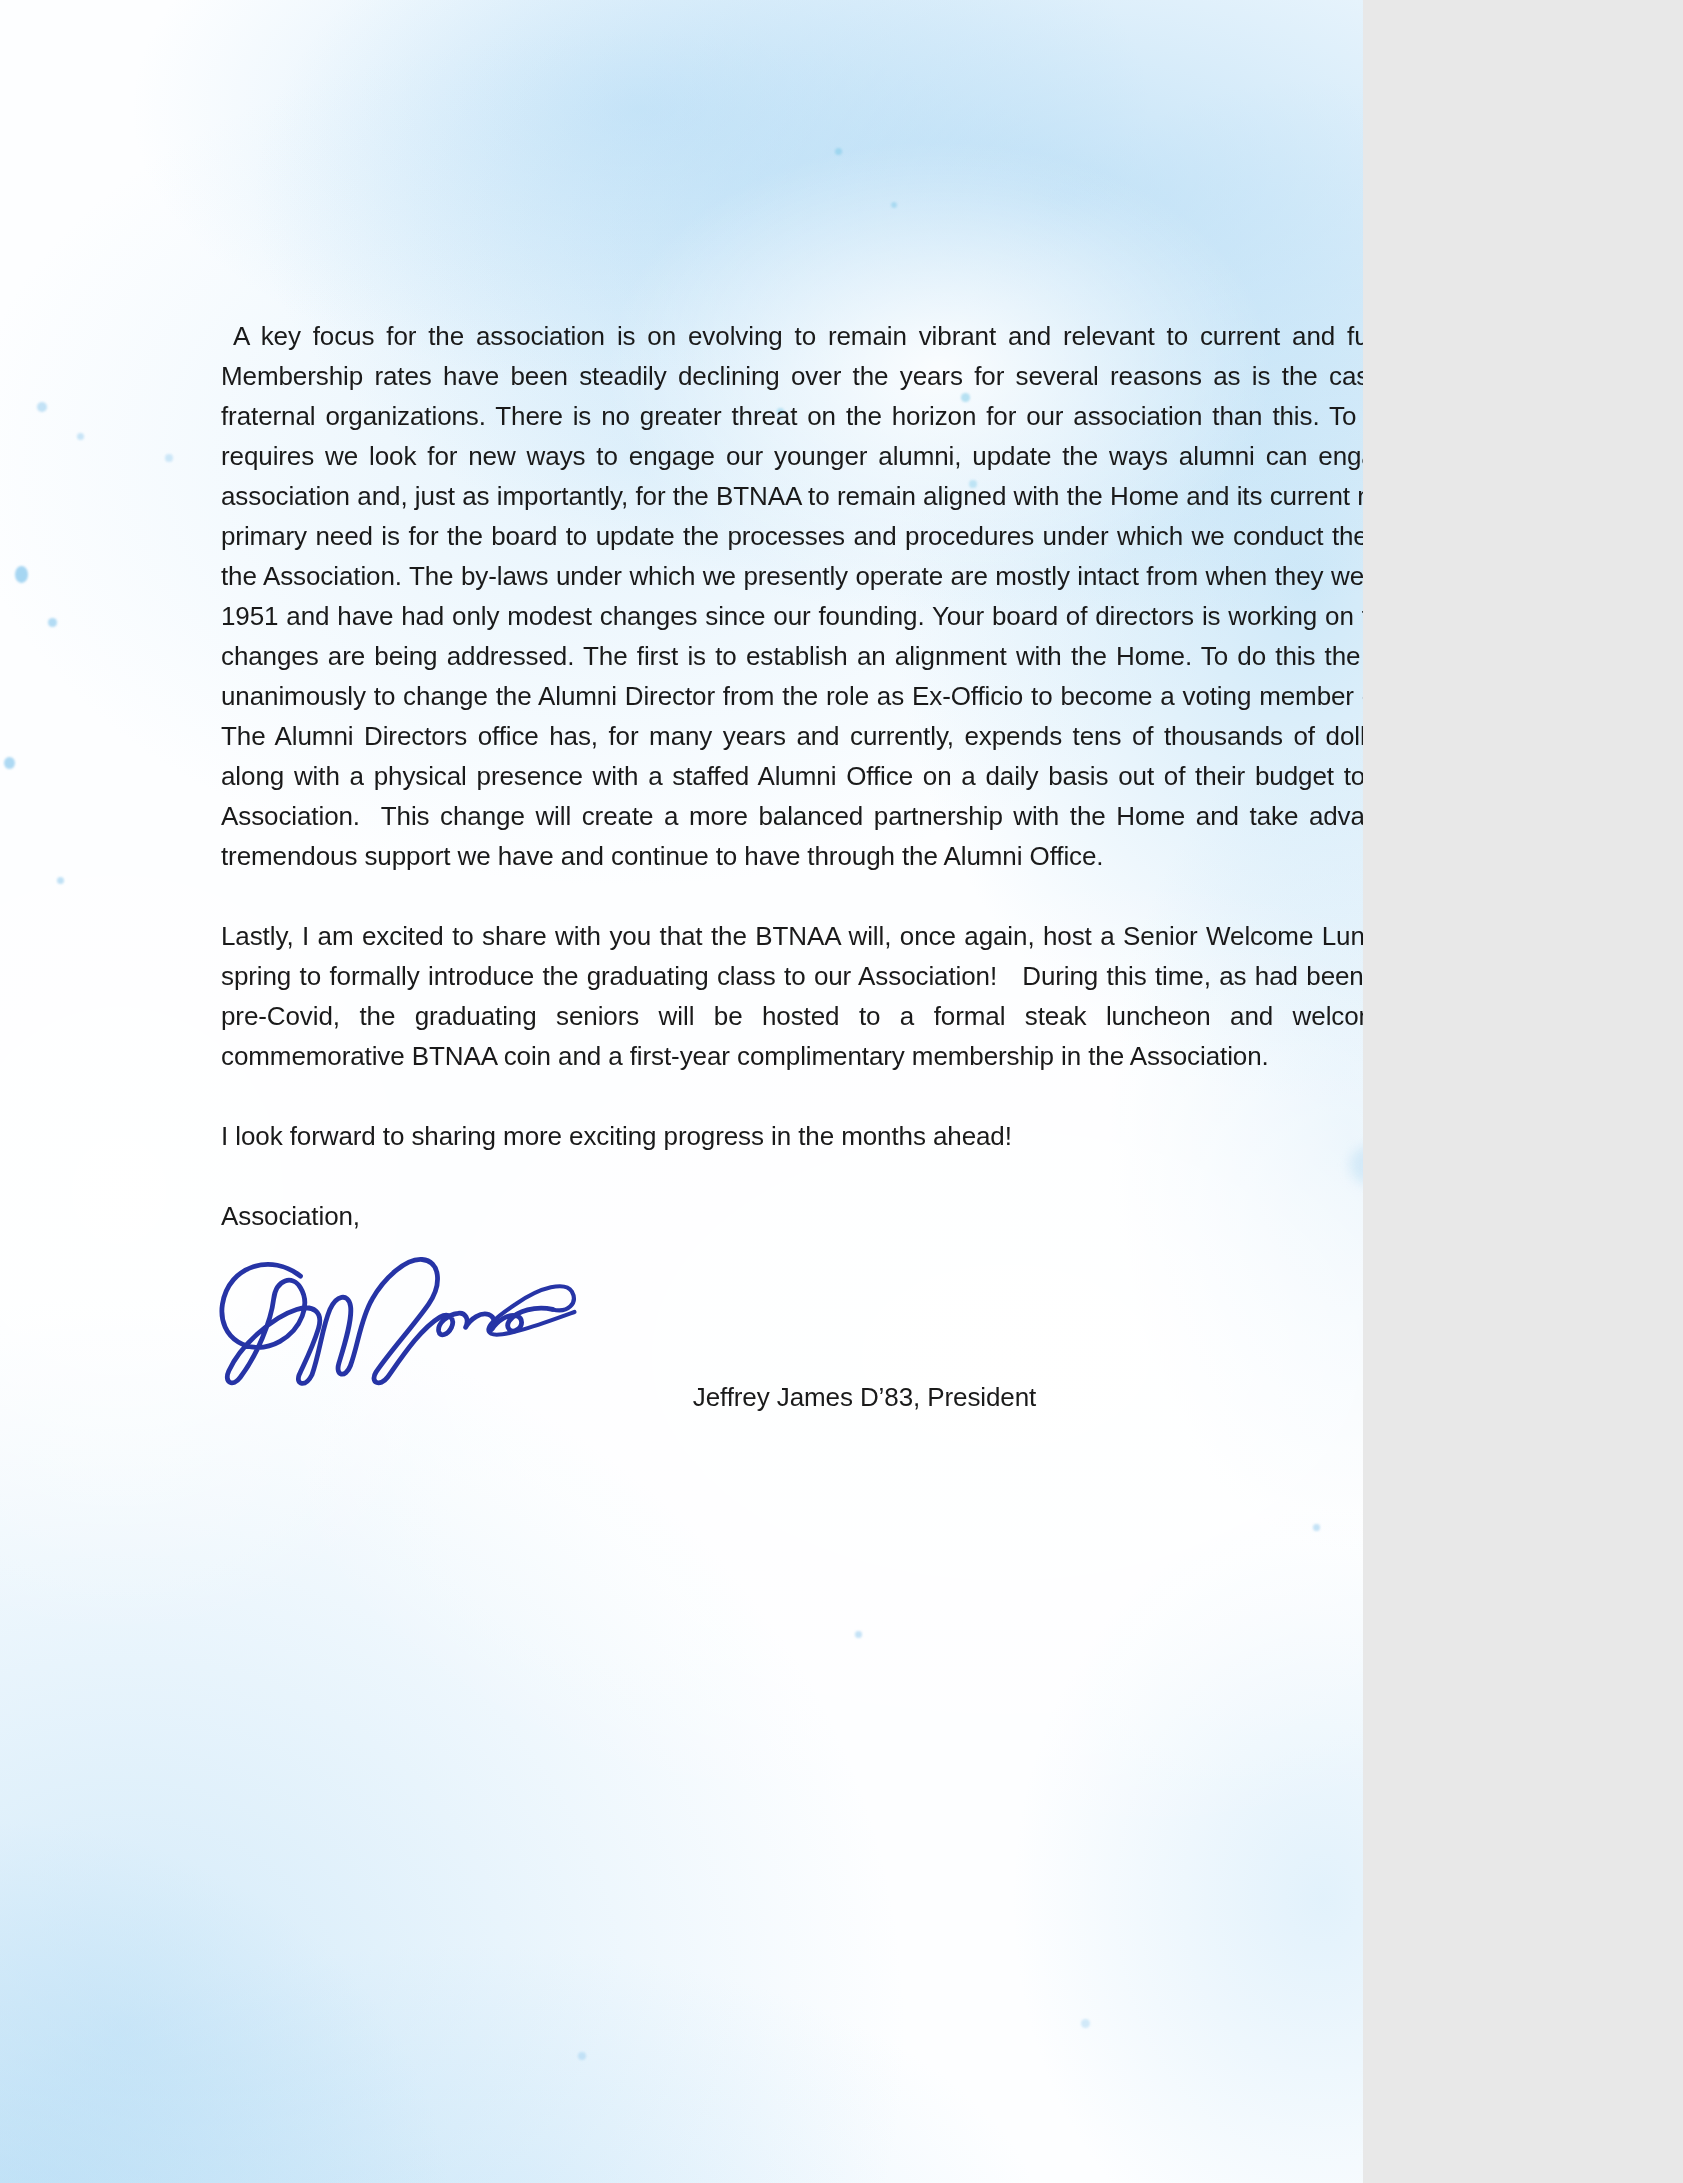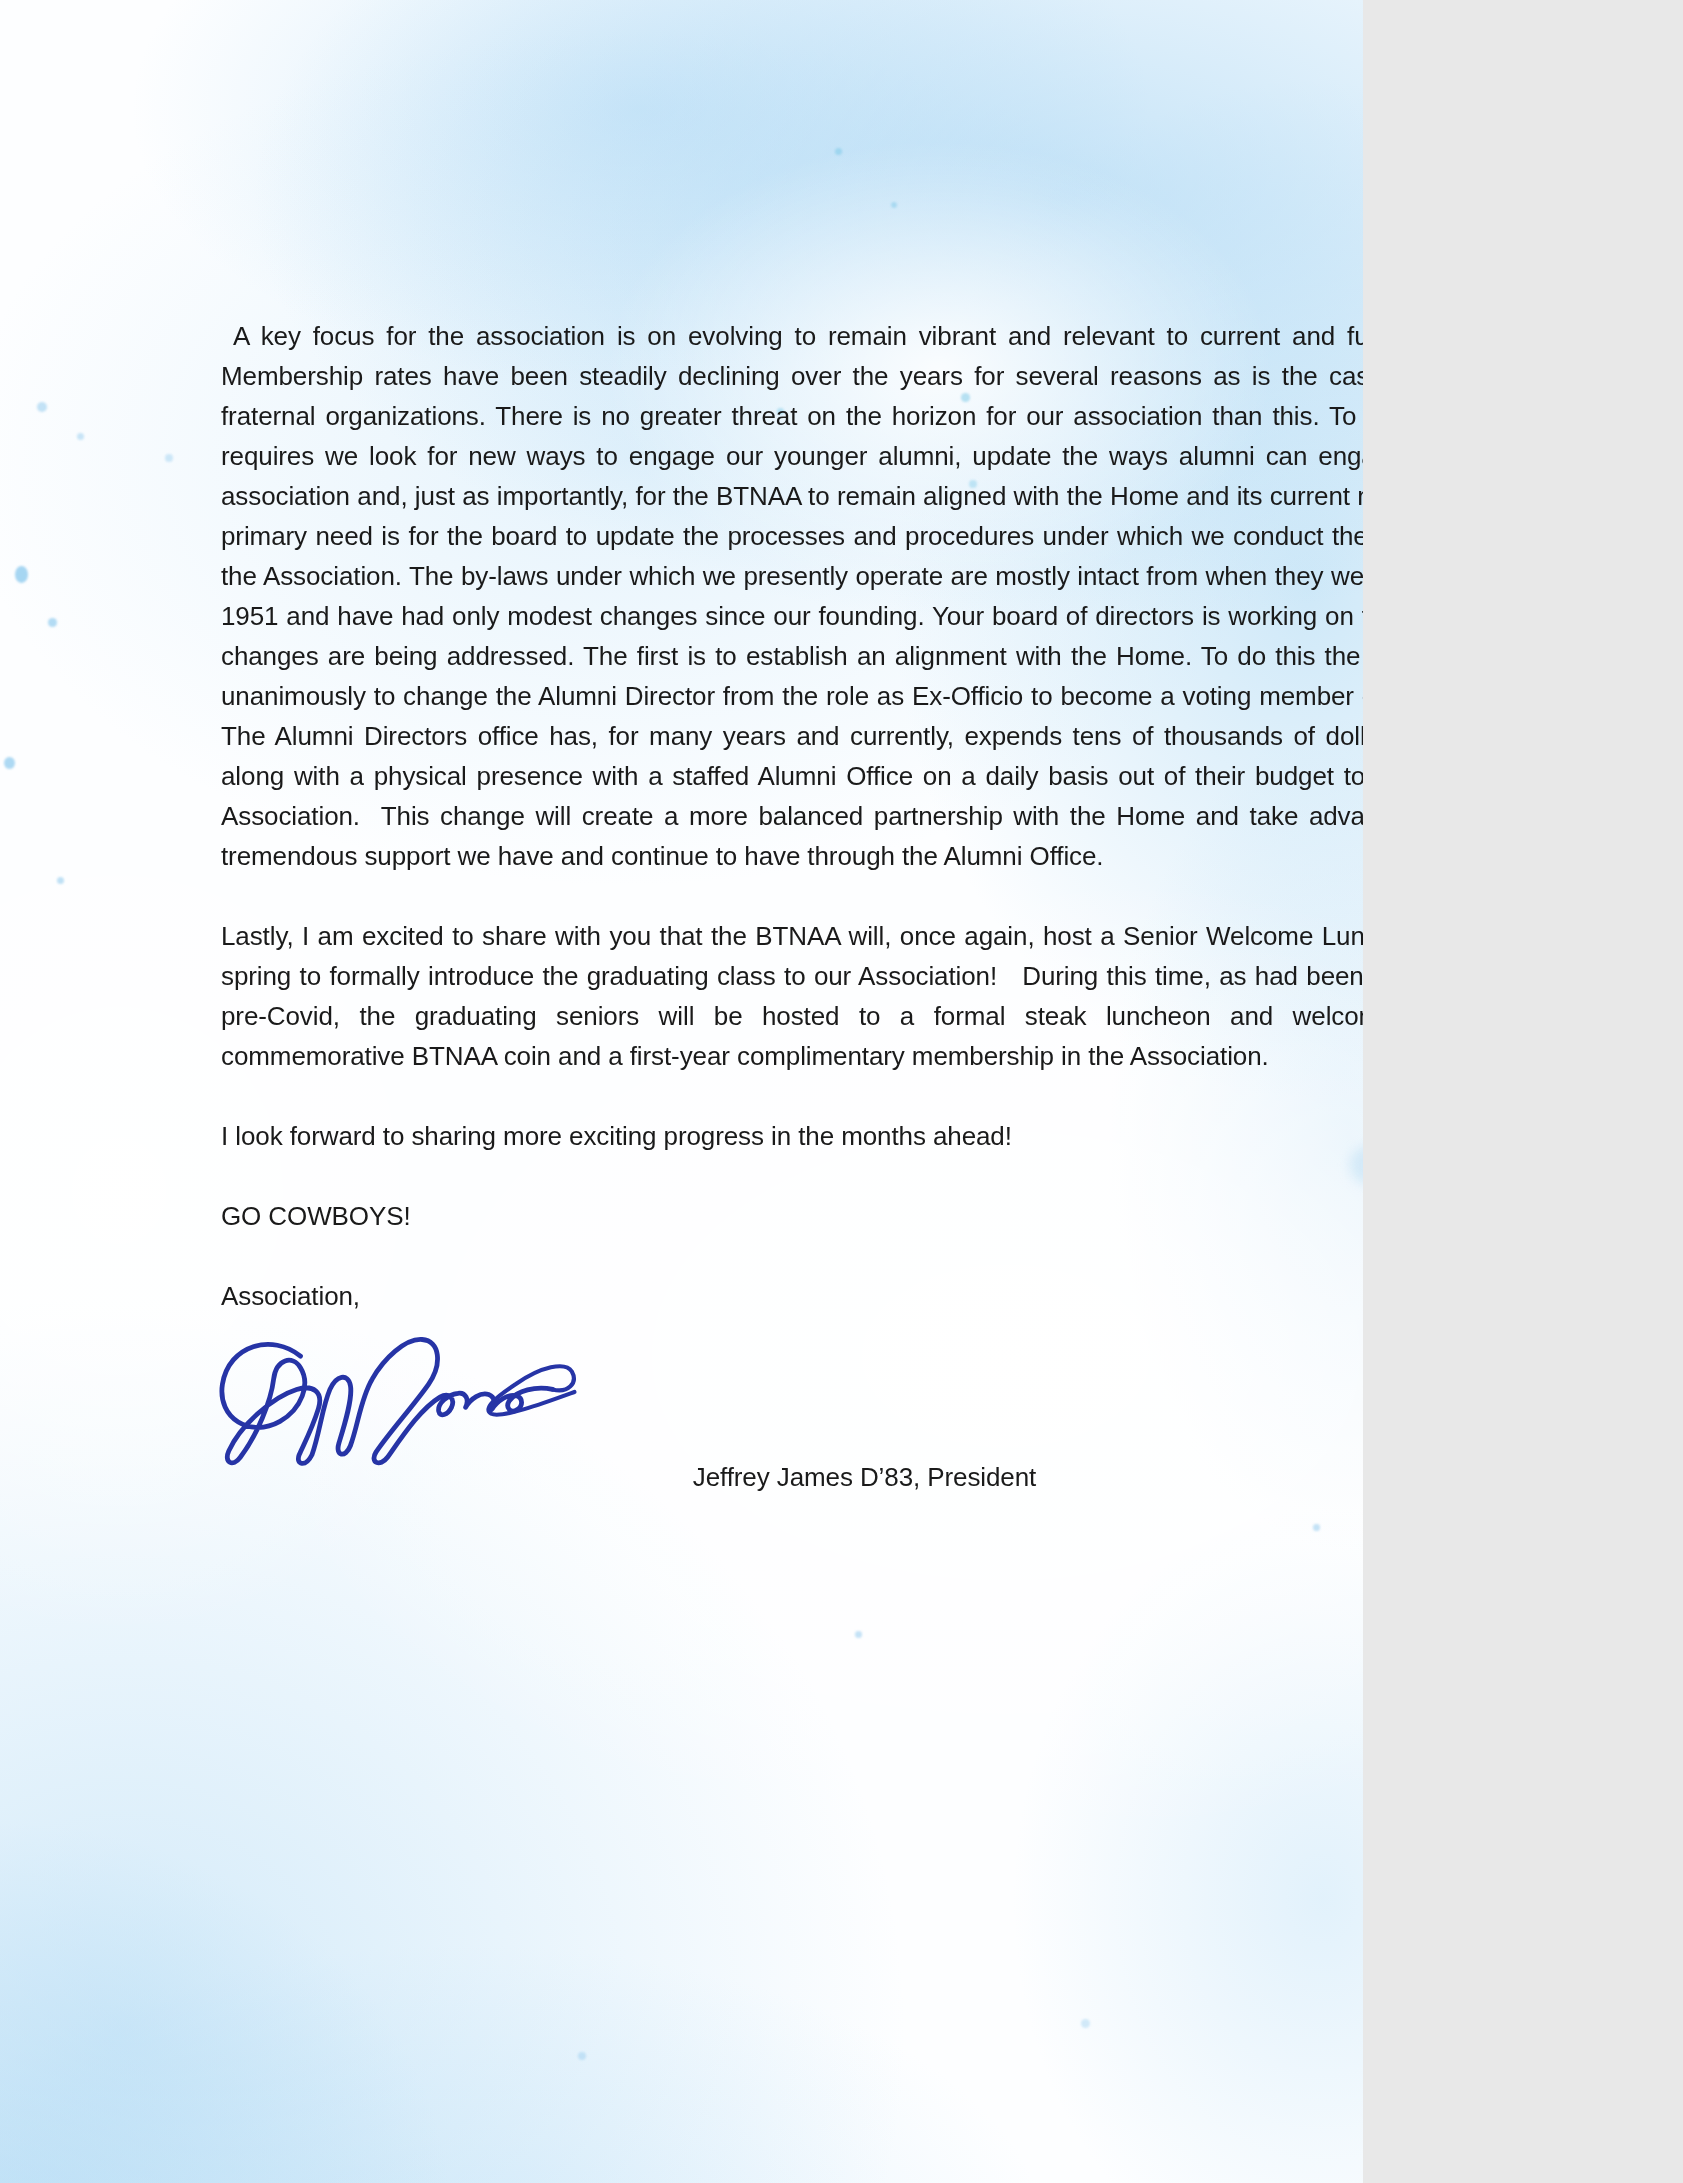--- a/index.html
+++ b/index.html
@@ -94,21 +94,20 @@
   <div class="speck" style="left:1081px;top:2019px;width:9.3px;height:9.3px;background:rgba(150,205,240,0.4);"></div>
   <div class="speck" style="left:578px;top:2052px;width:8px;height:8px;background:rgba(150,205,240,0.45);"></div>
   <div class="blob" style="left:1350px;top:1145px;width:46px;height:40px;background:rgba(160,210,242,0.35);"></div>
   <div class="blob" style="left:1403px;top:1247px;width:33px;height:29px;background:rgba(160,210,242,0.3);"></div>
   <div class="blob" style="left:1376px;top:1343px;width:24px;height:21px;background:rgba(160,210,242,0.28);"></div>
 
   <div class="letter" style="color: rgb(26, 26, 26);">
     <p> A key focus for the association is on evolving to remain vibrant and relevant to current and future alumni. Membership rates have been steadily declining over the years for several reasons as is the case with most fraternal organizations. There is no greater threat on the horizon for our association than this. To address this requires we look for new ways to engage our younger alumni, update the ways alumni can engage with the association and, just as importantly, for the BTNAA to remain aligned with the Home and its current mission. One primary need is for the board to update the processes and procedures under which we conduct the business of the Association. The by-laws under which we presently operate are mostly intact from when they were created in 1951 and have had only modest changes since our founding. Your board of directors is working on this now and changes are being addressed. The first is to establish an alignment with the Home. To do this the board voted unanimously to change the Alumni Director from the role as Ex-Officio to become a voting member of the board.  The Alumni Directors office has, for many years and currently, expends tens of thousands of dollars annually along with a physical presence with a staffed Alumni Office on a daily basis out of their budget to support our Association.  This change will create a more balanced partnership with the Home and take advantage of the tremendous support we have and continue to have through the Alumni Office.</p>
     <p>Lastly, I am excited to share with you that the BTNAA will, once again, host a Senior Welcome Luncheon in the spring to formally introduce the graduating class to our Association!   During this time, as had been our practice pre-Covid, the graduating seniors will be hosted to a formal steak luncheon and welcomed with a commemorative BTNAA coin and a first-year complimentary membership in the Association.</p>
     <p class="short">I look forward to sharing more exciting progress in the months ahead!</p>
-    <p class="short">GO COWBOYS!</p>
     <p class="short">Association,</p>
 
     <div class="sig-block">
       <svg class="sig-svg" viewBox="0 0 600 232" aria-label="Jeff James">
         <path fill="none" stroke="#2634a6" stroke-width="7.5" stroke-linecap="round" stroke-linejoin="round" d="M 132 42
                  C 88 6, 20 24, 10 86
                  C 2 140, 54 170, 100 144
                  C 134 124, 148 86, 132 60
                  C 120 40, 94 46, 90 78
                  C 86 112, 64 166, 38 200

